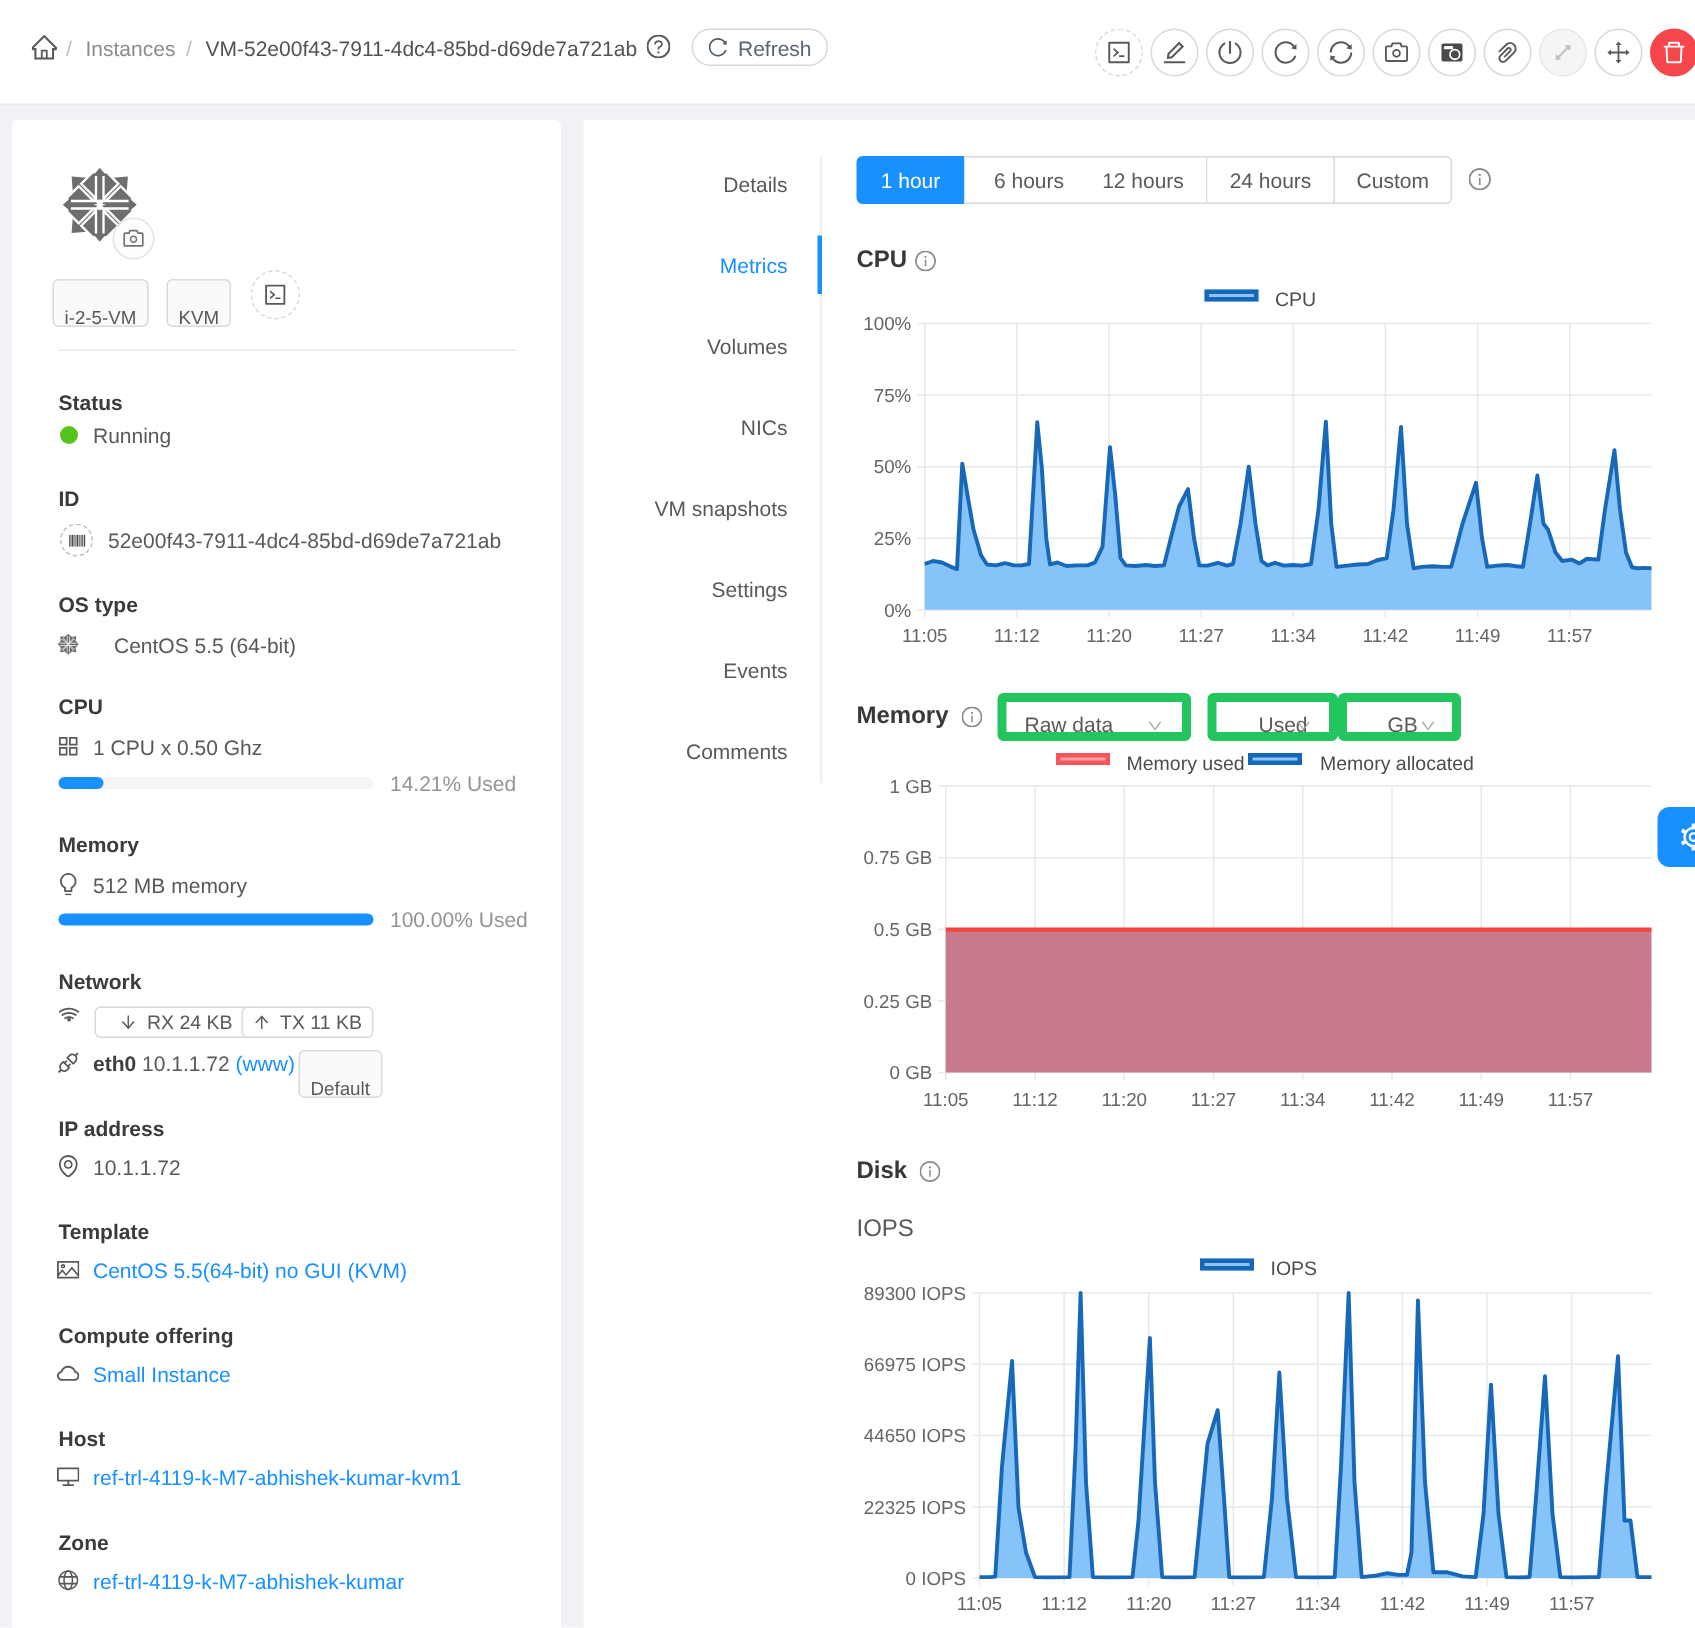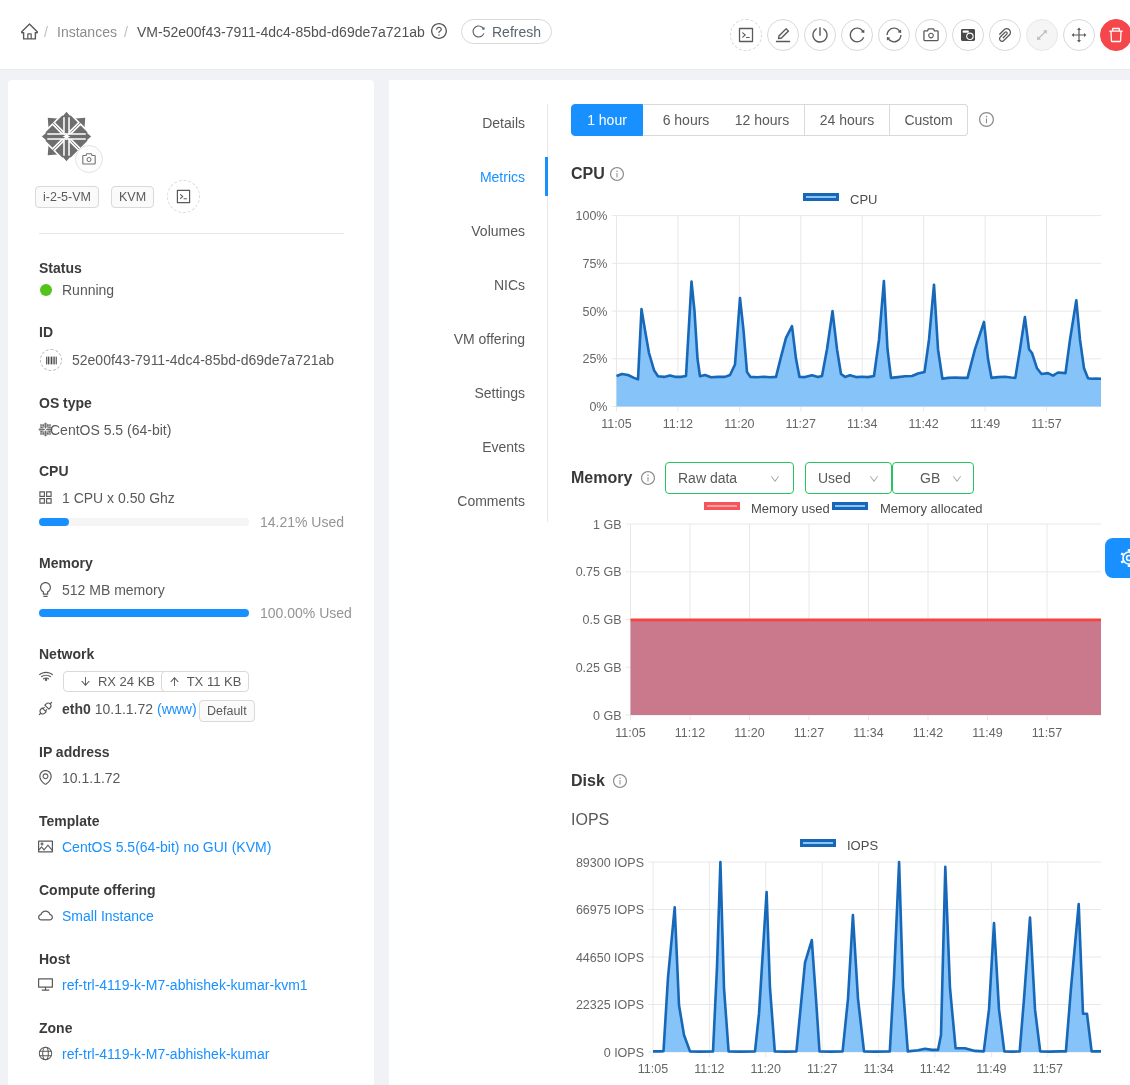--- a/index.html
+++ b/index.html
@@ -3,27 +3,27 @@
 <meta charset="utf-8">
 <style>
 *{margin:0;padding:0;box-sizing:border-box}
 html,body{width:1130px;height:1085px}
 body{position:relative;font-family:"Liberation Sans",sans-serif;background:#f0f2f5;overflow:hidden;font-size:14px;color:#595959}
 .abs{position:absolute}
 .hdr{position:absolute;top:0;left:0;width:1130px;height:70px;background:#fff;border-bottom:1px solid #eaeaea}
 .card{position:absolute;background:#fff;border-radius:4px}
 .ic{display:inline-block;vertical-align:middle}
 .act{position:absolute;top:19px;width:32px;height:32px;border-radius:50%;border:1px solid #d9d9d9;background:#fff;display:flex;align-items:center;justify-content:center}
-.tag{display:inline-block;height:22px;line-height:20px;padding:0 7px;background:#fafafa;border:1px solid #d9d9d9;border-radius:4px;font-size:12.5px;color:#595959}
+.tag{display:inline-block;height:22px;line-height:20px;padding:15px 7px;background:#fafafa;border:1px solid #d9d9d9;border-radius:4px;font-size:12.5px;color:#595959}
 .lbl{position:absolute;font-weight:bold;color:#3b3b3b;font-size:14px}
 .val{position:absolute;color:#595959;font-size:14px}
 .link{color:#1890ff}
 .menu-item{position:absolute;right:605px;font-size:14px;color:#595959;text-align:center;white-space:nowrap}
 .rbtn{position:absolute;top:24px;height:32px;border:1px solid #d9d9d9;background:#fff;color:#595959;font-size:14px;text-align:center;line-height:30px}
-.sel{position:absolute;top:382px;height:32px;border:1px solid #22c55e;border-radius:4px;background:#fff;color:#595959;font-size:14px;line-height:30px}
+.sel{position:absolute;top:382px;height:32px;border:6px solid #22c55e;border-radius:4px;background:#fff;color:#595959;font-size:14px;line-height:30px}
 .ttl{position:absolute;font-weight:bold;color:#383838;font-size:16px}
 </style>
 </head>
 <body>
 <svg width="0" height="0" style="position:absolute">
 <defs>
 <symbol id="home" viewBox="64 64 896 896">
         <path d="M946.5 505L560.1 118.8l-25.9-25.9a31.5 31.5 0 00-44.4 0L77.5 505a63.9 63.9 0 00-18.8 46c.4 35.2 29.7 63.3 64.9 63.3h42.5V940h691.8V614.3h43.4c17.1 0 33.2-6.7 45.3-18.8a63.6 63.6 0 0018.7-45.3c0-17-6.7-33.1-18.8-45.2zM568 868H456V664h112v204zm217.9-325.7V868H632V640c0-22.1-17.9-40-40-40H432c-22.1 0-40 17.9-40 40v228H238.1V542.3h-96l370-369.7 23.1 23.1L882 542.3h-96.1z"></path>
       </symbol>
 <symbol id="qcircle" viewBox="64 64 896 896">
@@ -265,21 +265,21 @@
     <svg class="ic" width="13" height="13">
         <use href="#barcode"></use>
       </svg>
   </div>
   <div class="val" style="left:64px;top:272px">52e00f43-7911-4dc4-85bd-d69de7a721ab</div>
 
   <div class="lbl" style="left:31px;top:315px">OS type</div>
   <svg class="abs" style="left:30px;top:342px" width="15" height="15">
       <use href="#centos"></use>
     </svg>
-  <div class="val" style="left:42px;top:342px">CentOS 5.5 (64-bit)</div>
+  <div class="val" style="left:68px;top:342px">CentOS 5.5 (64-bit)</div>
 
   <div class="lbl" style="left:31px;top:383px">CPU</div>
   <svg class="abs" style="left:30px;top:410px" width="15" height="15" fill="#595959">
       <use href="#appstore"></use>
     </svg>
   <div class="val" style="left:54px;top:410px">1 CPU x 0.50 Ghz</div>
   <div class="abs" style="left:31px;top:438px;width:210px;height:8px;border-radius:4px;background:#f5f5f5">
       <div style="width:30px;height:8px;border-radius:4px;background:#1890ff"></div>
     </div>
   <div class="abs" style="left:252px;top:434px;color:#949494;font-size:14px">14.21% Used</div>
@@ -343,21 +343,21 @@
       <use href="#globe"></use>
     </svg>
   <div class="val link" style="left:54px;top:966px">ref-trl-4119-k-M7-abhishek-kumar</div>
 </div>
 
 <div class="card" style="left:389px;top:80px;width:741px;height:1010px;border-radius:0">
   <div class="menu-item" style="top:35px">Details</div>
   <div class="menu-item" style="top:89px;color:#1890ff">Metrics</div>
   <div class="menu-item" style="top:143px">Volumes</div>
   <div class="menu-item" style="top:197px">NICs</div>
-  <div class="menu-item" style="top:251px">VM offering</div>
+  <div class="menu-item" style="top:251px">VM snapshots</div>
   <div class="menu-item" style="top:305px">Settings</div>
   <div class="menu-item" style="top:359px">Events</div>
   <div class="menu-item" style="top:413px">Comments</div>
   <div class="abs" style="left:158px;top:24px;width:1px;height:418px;background:#e8e8e8"></div>
   <div class="abs" style="left:156px;top:77px;width:3px;height:39px;background:#1890ff"></div>
 
   <div class="rbtn" style="left:182px;width:72px;background:#1890ff;border-color:#1890ff;color:#fff;border-radius:4px 0 0 4px">1 hour</div>
   <div class="rbtn" style="left:254px;width:87px;border-left:none">6 hours</div>
   <div class="rbtn" style="left:331px;width:85px;border-left:none">12 hours</div>
   <div class="rbtn" style="left:416px;width:85px;border-left:none">24 hours</div>
@@ -373,21 +373,21 @@
   <div class="abs" style="left:414px;top:113px;width:36px;height:8px;background:#8cc5f5;border:3px solid #1667b7"></div>
   <div class="abs" style="left:461px;top:112px;font-size:13px;color:#4d4d4d">CPU</div>
 
   <div class="ttl" style="left:182px;top:389px">Memory</div>
   <svg class="abs" style="left:252px;top:391px" width="14" height="14" fill="#8c8c8c">
       <use href="#icircle"></use>
     </svg>
   <div class="sel" style="left:276px;width:129px;padding-left:12px">Raw data<svg class="ic abs" style="right:13px;top:11px" width="10" height="10" fill="#a6a6a6">
         <use href="#down"></use>
       </svg></div>
-  <div class="sel" style="left:416px;width:87px;padding-left:12px">Used<svg class="ic abs" style="right:12px;top:11px" width="10" height="10" fill="#a6a6a6">
+  <div class="sel" style="left:416px;width:87px;padding-left:28px">Used<svg class="ic abs" style="right:12px;top:11px" width="10" height="10" fill="#a6a6a6">
         <use href="#down"></use>
       </svg></div>
   <div class="sel" style="left:503px;width:82px;padding-left:27px">GB<svg class="ic abs" style="right:11px;top:11px" width="10" height="10" fill="#a6a6a6">
         <use href="#down"></use>
       </svg></div>
   <div class="abs" style="left:315px;top:422px;width:36px;height:8px;background:#f9a0a3;border:3px solid #f5565c"></div>
   <div class="abs" style="left:362px;top:421px;font-size:13px;color:#4d4d4d">Memory used</div>
   <div class="abs" style="left:443px;top:422px;width:36px;height:8px;background:#8cc5f5;border:3px solid #1667b7"></div>
   <div class="abs" style="left:491px;top:421px;font-size:13px;color:#4d4d4d">Memory allocated</div>
 

